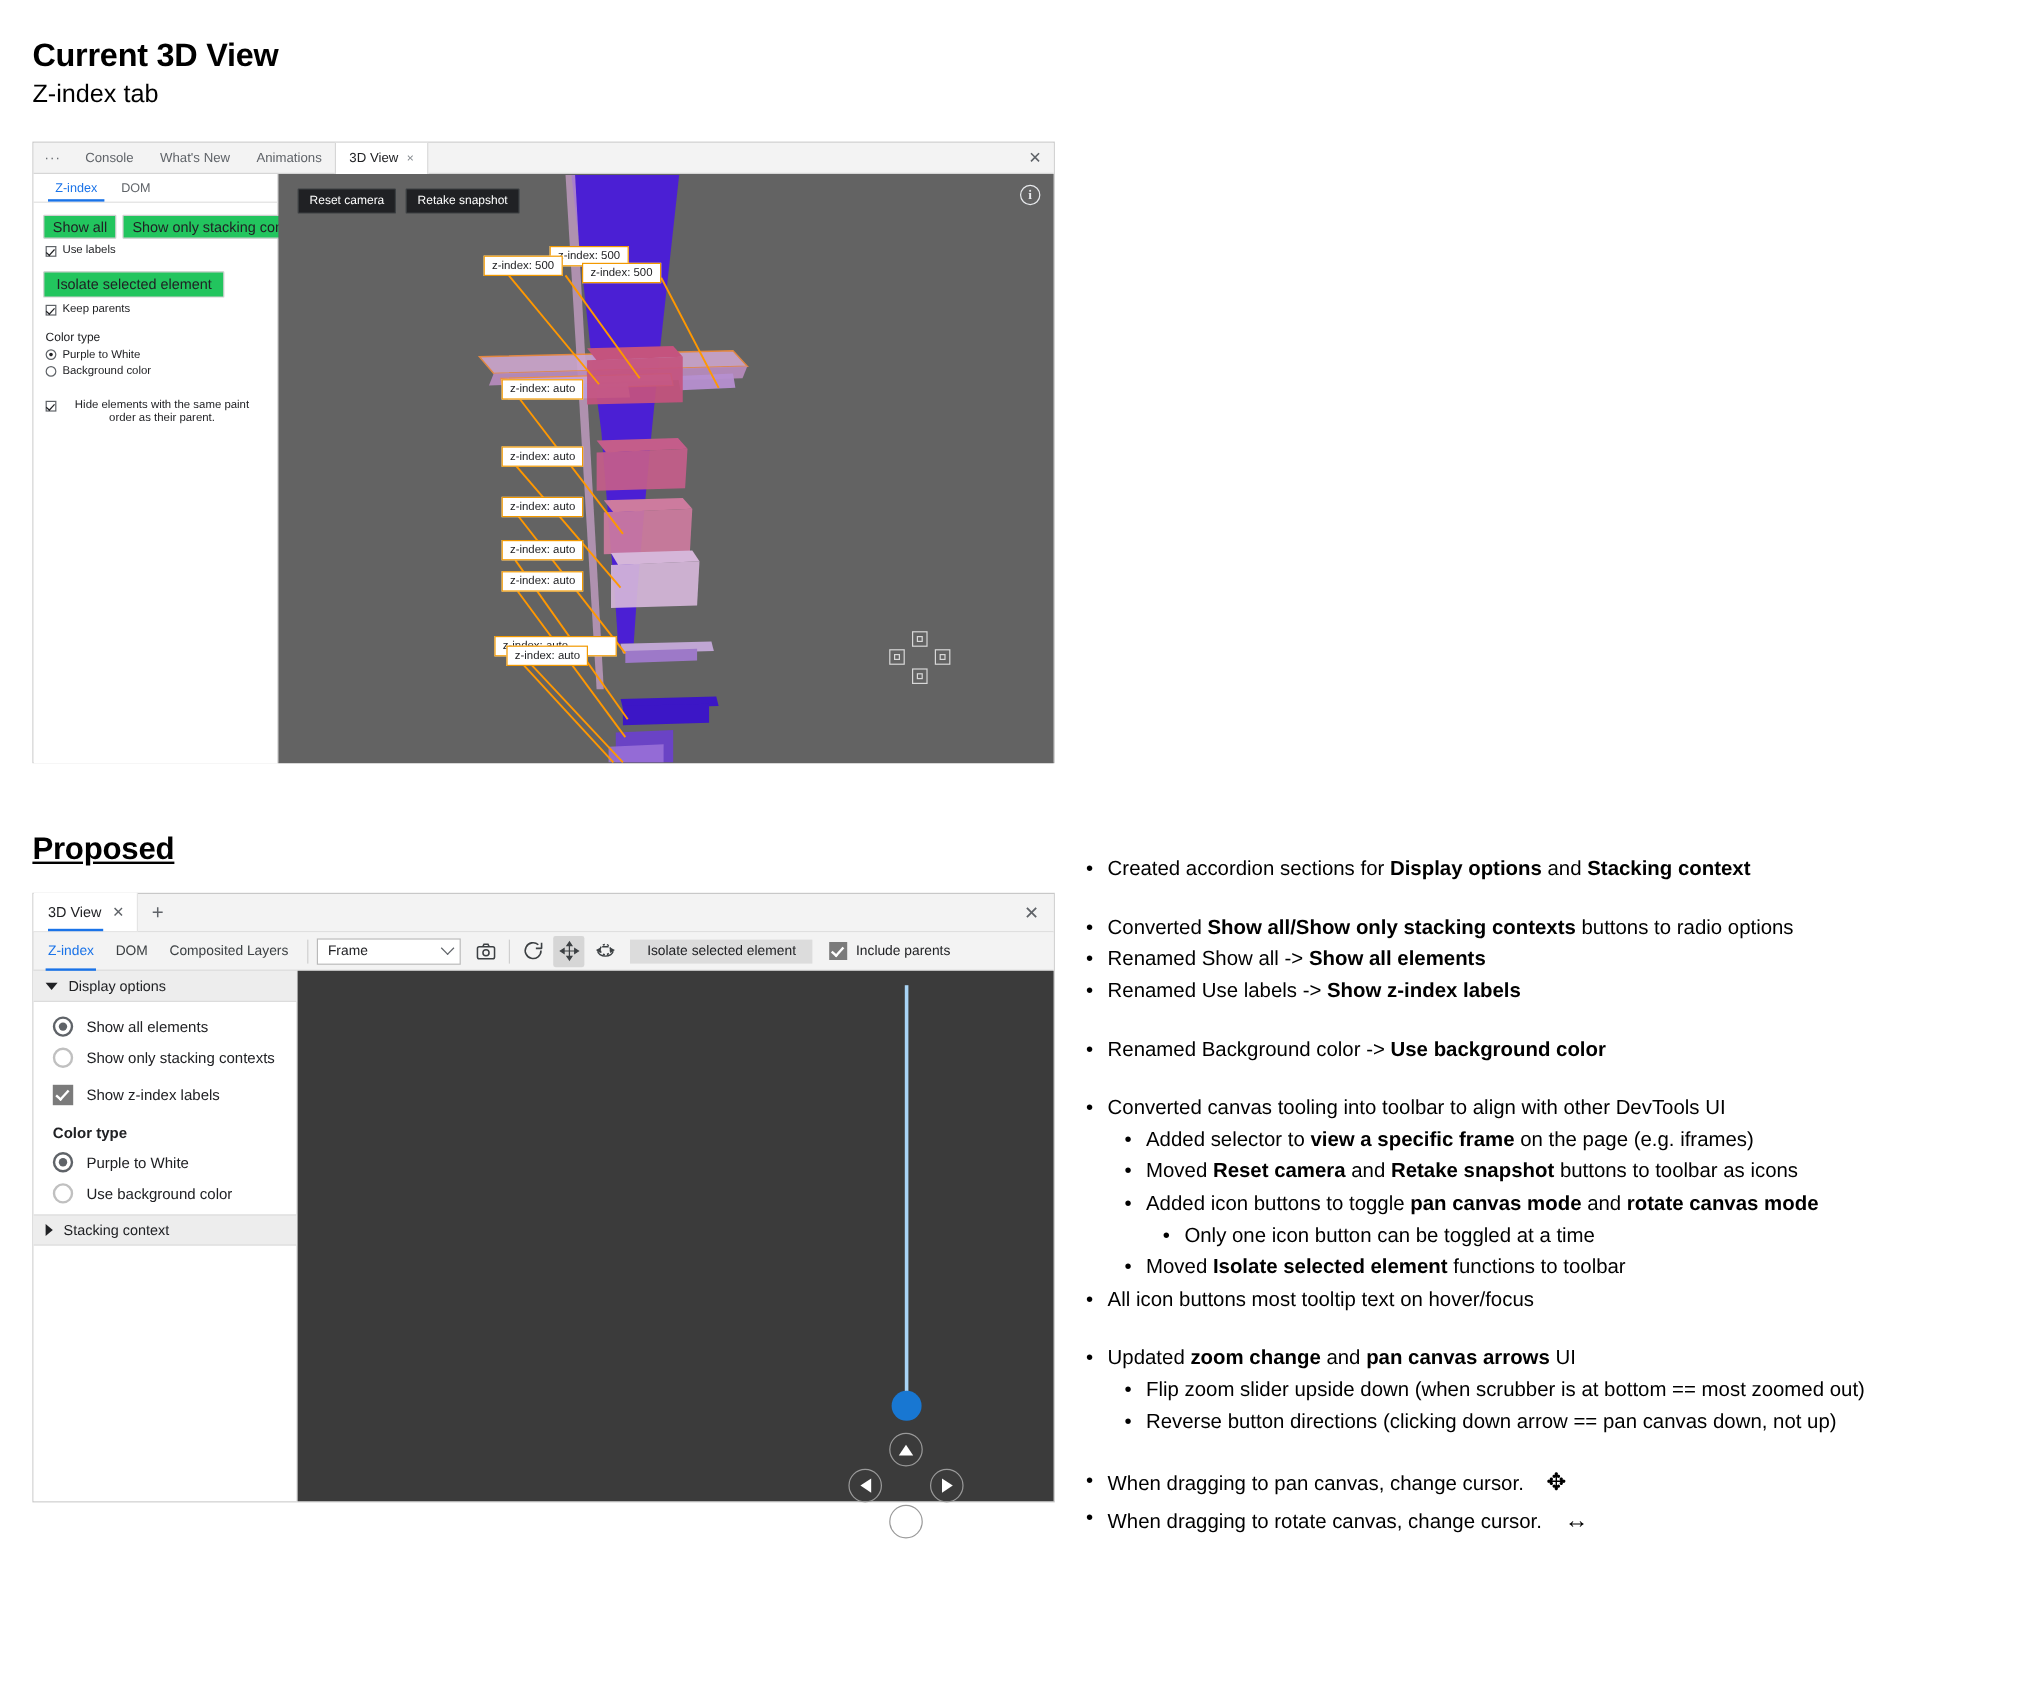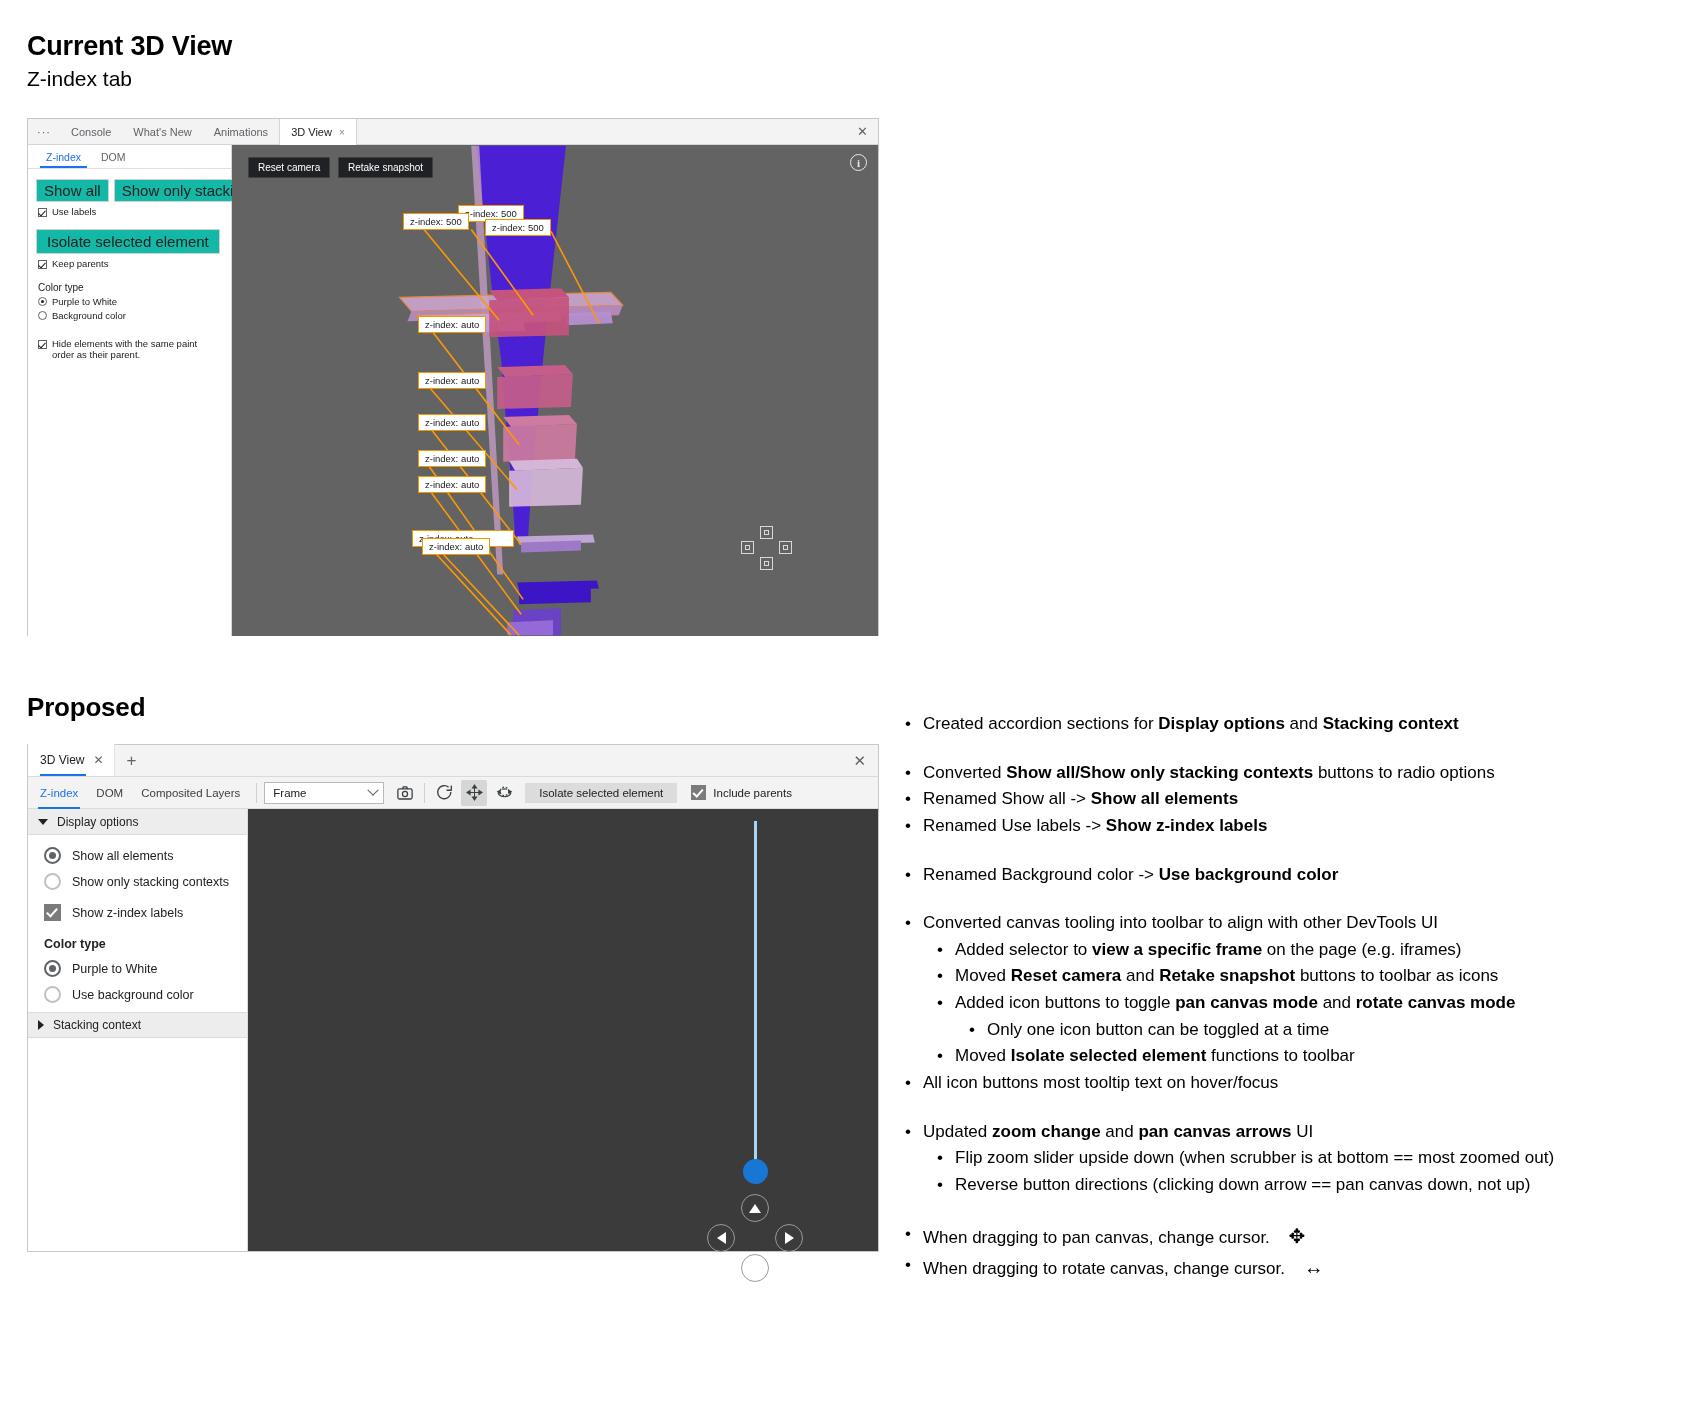--- a/index.html
+++ b/index.html
@@ -87,41 +87,41 @@
     position:relative;
   }
   .cur-subtab.active { color:#1a73e8; }
   .cur-subtab.active:after {
     content:""; position:absolute; left:4px; right:4px; bottom:0;
     height:2px; background:#1a73e8;
   }
   .cur-panel { padding:10px 8px 0 8px; }
   .cur-btnrow { display:flex; gap:5px; margin-bottom:4px; }
   .cur-btn {
-    background:#14b8a6;
+    background:#22c55e;
     border:1px solid #d0d0d0;
-    font-size:15px; color:#202124;
+    font-size:12px; color:#202124;
     padding:2px 7px;
     border-radius:1px;
     white-space:nowrap;
   }
   .cur-chkrow { display:flex; align-items:flex-start; gap:5px; margin:3px 0 0 2px; }
   .cur-chk {
     width:9px; height:9px; flex:none;
     border:1px solid #5f6368; background:#fff;
     position:relative; margin-top:2px;
   }
   .cur-chk.on:after {
     content:"";
     position:absolute; left:1px; top:0px;
     width:3px; height:6px;
     border:solid #202124; border-width:0 1.3px 1.3px 0;
     transform:rotate(42deg);
   }
-  .cur-lbl { font-size:9.5px; color:#202124; line-height:1.25; }
+  .cur-lbl { font-size:9.5px; color:#202124; line-height:1.25;text-align:center; }
   .cur-section-title { font-size:10px; color:#202124; margin:12px 0 3px 2px; }
   .cur-radiorow { display:flex; align-items:center; gap:5px; margin:2px 0 0 2px; }
   .cur-radio {
     width:9px; height:9px; flex:none;
     border:1px solid #5f6368; border-radius:50%;
     background:#fff; position:relative;
   }
   .cur-radio.on:after {
     content:""; position:absolute;
     left:2px; top:2px; width:3px; height:3px;
@@ -399,21 +399,21 @@
   .ch-item.lvl3 { margin-left:64px; }
   .ch-gap { height:22px; }
   .ch-item b { font-weight:bold; }
   .cursor-glyph { font-size:20px; margin-left:14px; }
 </style>
 </head>
 <body>
 
 <div class="h-title" style="left:27px; top:31px;">Current 3D View</div>
 <div class="h-sub" style="left:27px; top:67px;">Z-index tab</div>
-<div class="h-title" style="left:27px; top:692px; font-size:26px;">Proposed</div>
+<div class="h-title" style="left:27px; top:692px; font-size:26px;text-decoration:underline;">Proposed</div>
 
 <div id="current-mock">
 
   <div class="cur-tabbar">
     <div class="dots">···</div>
     <div class="cur-tab">Console</div>
     <div class="cur-tab">What's New</div>
     <div class="cur-tab">Animations</div>
     <div class="cur-tab active">
       <span>3D View</span>

